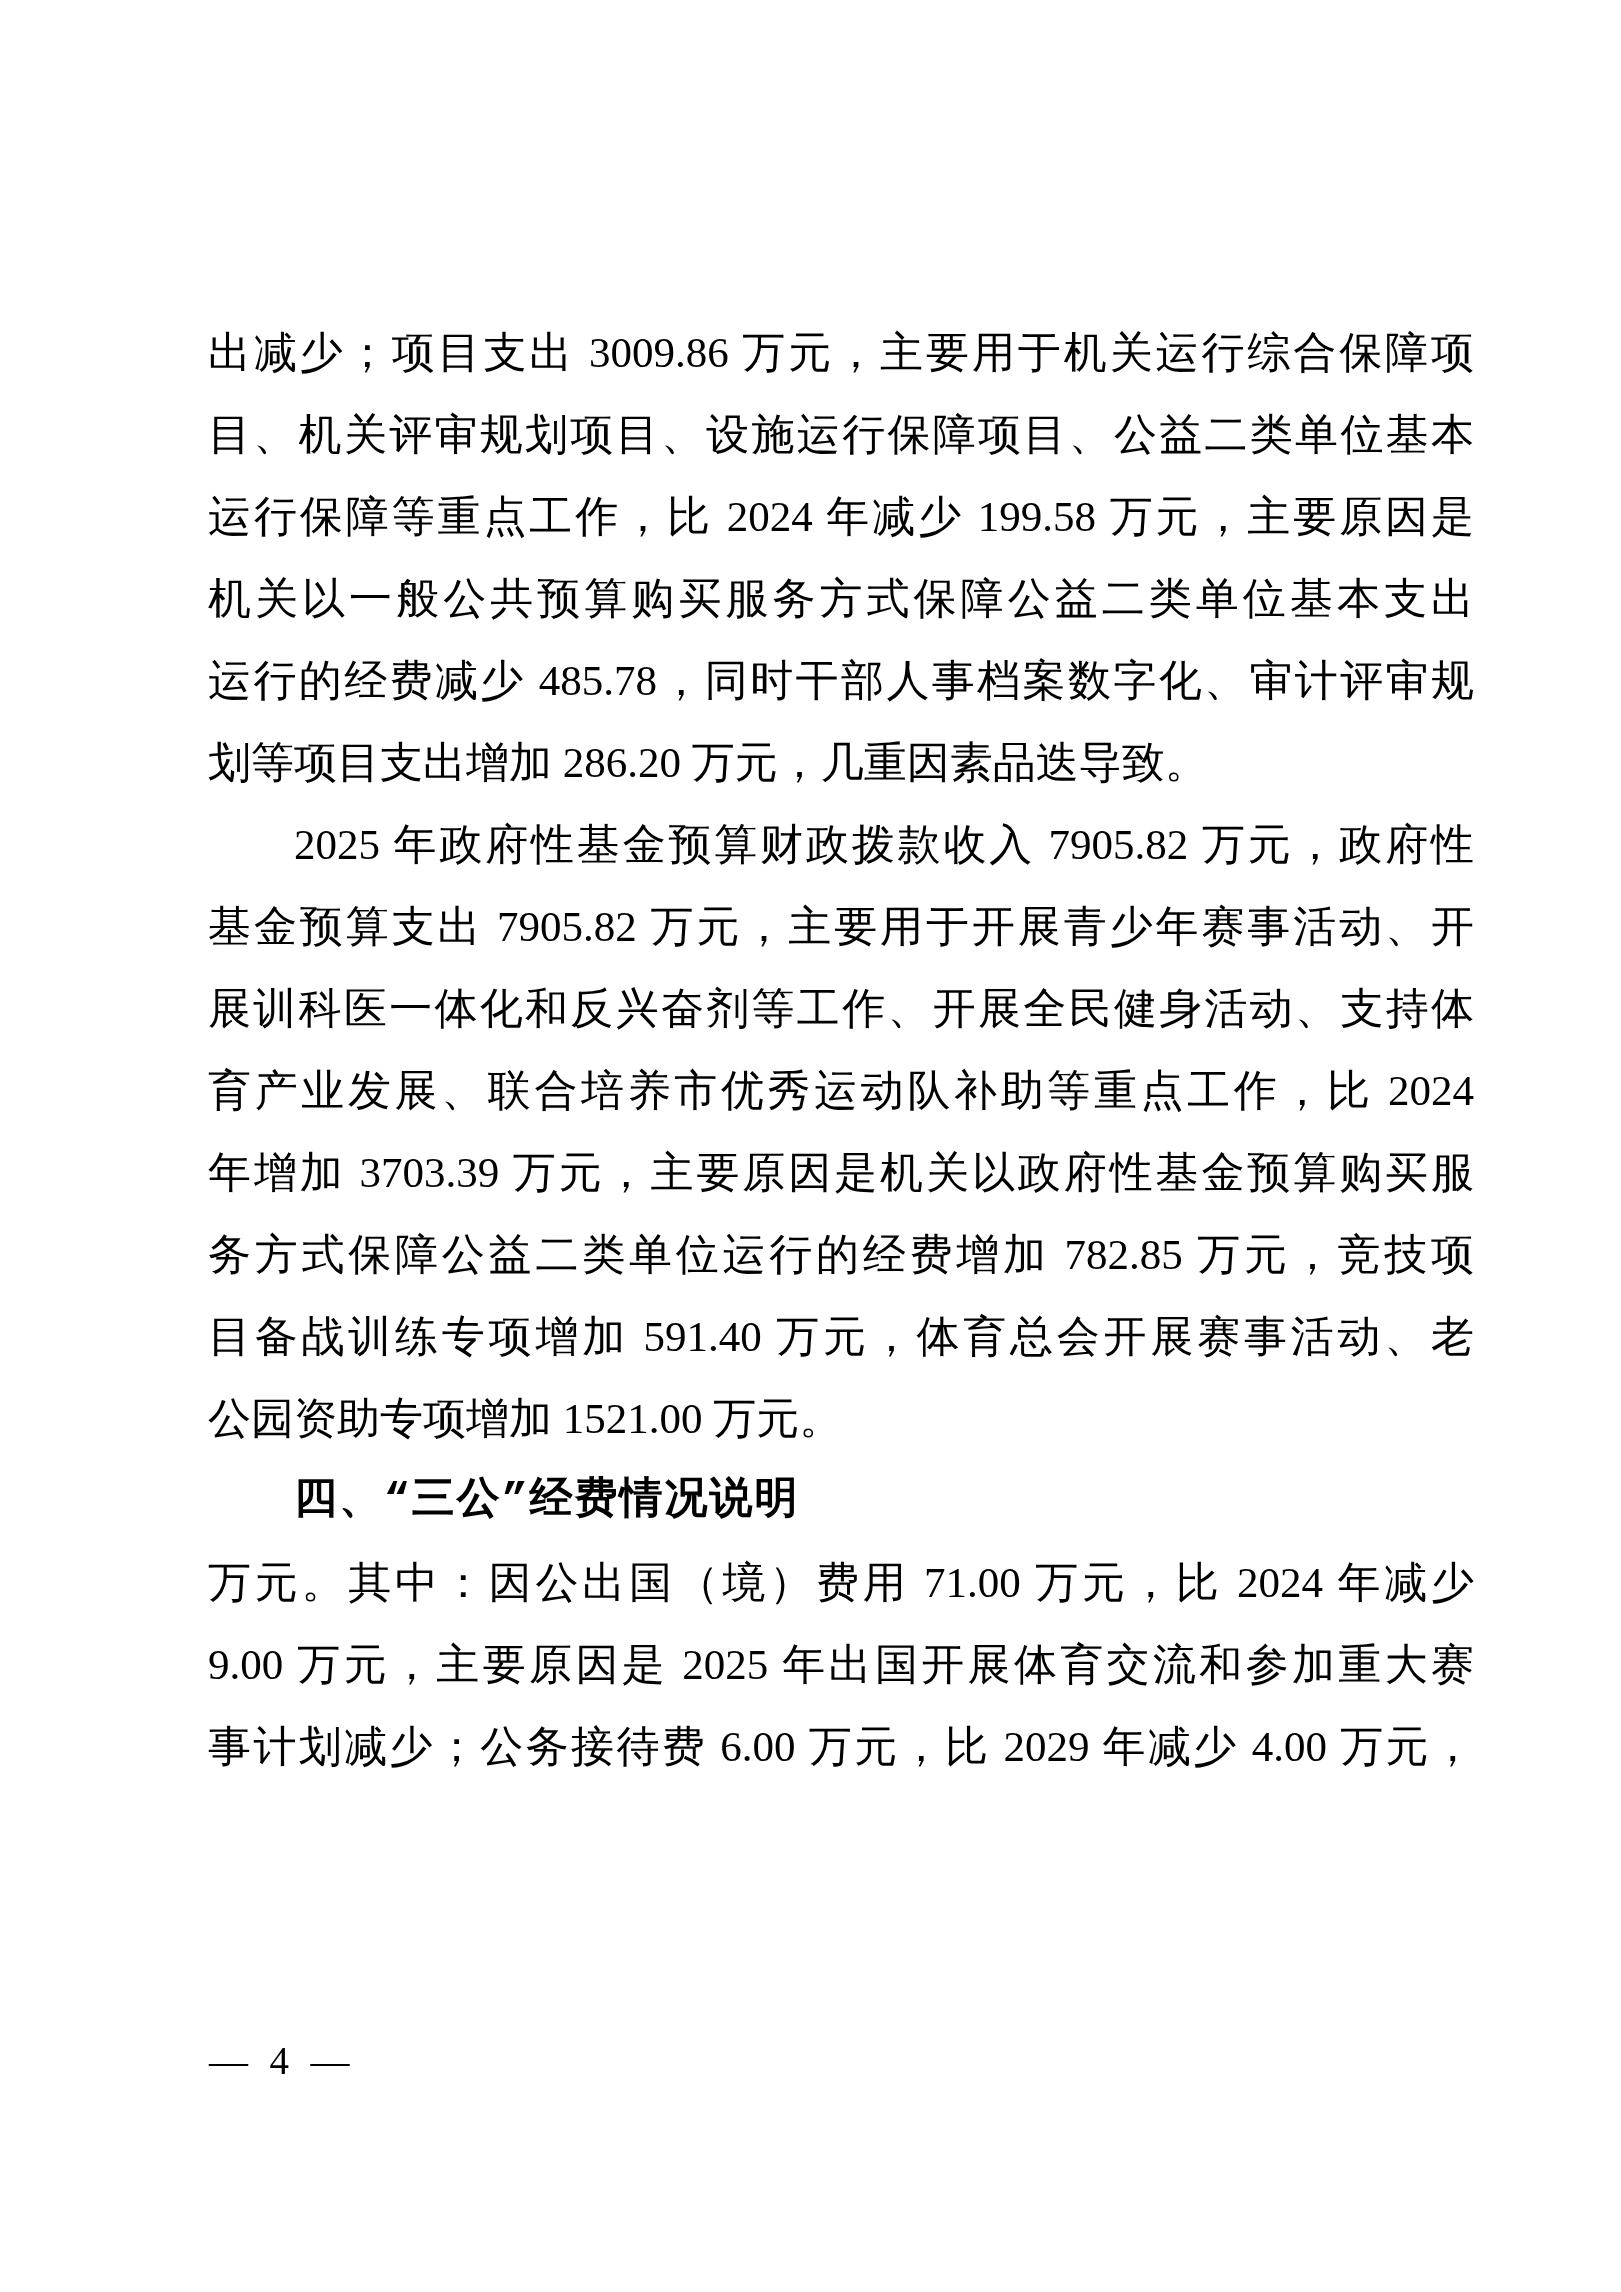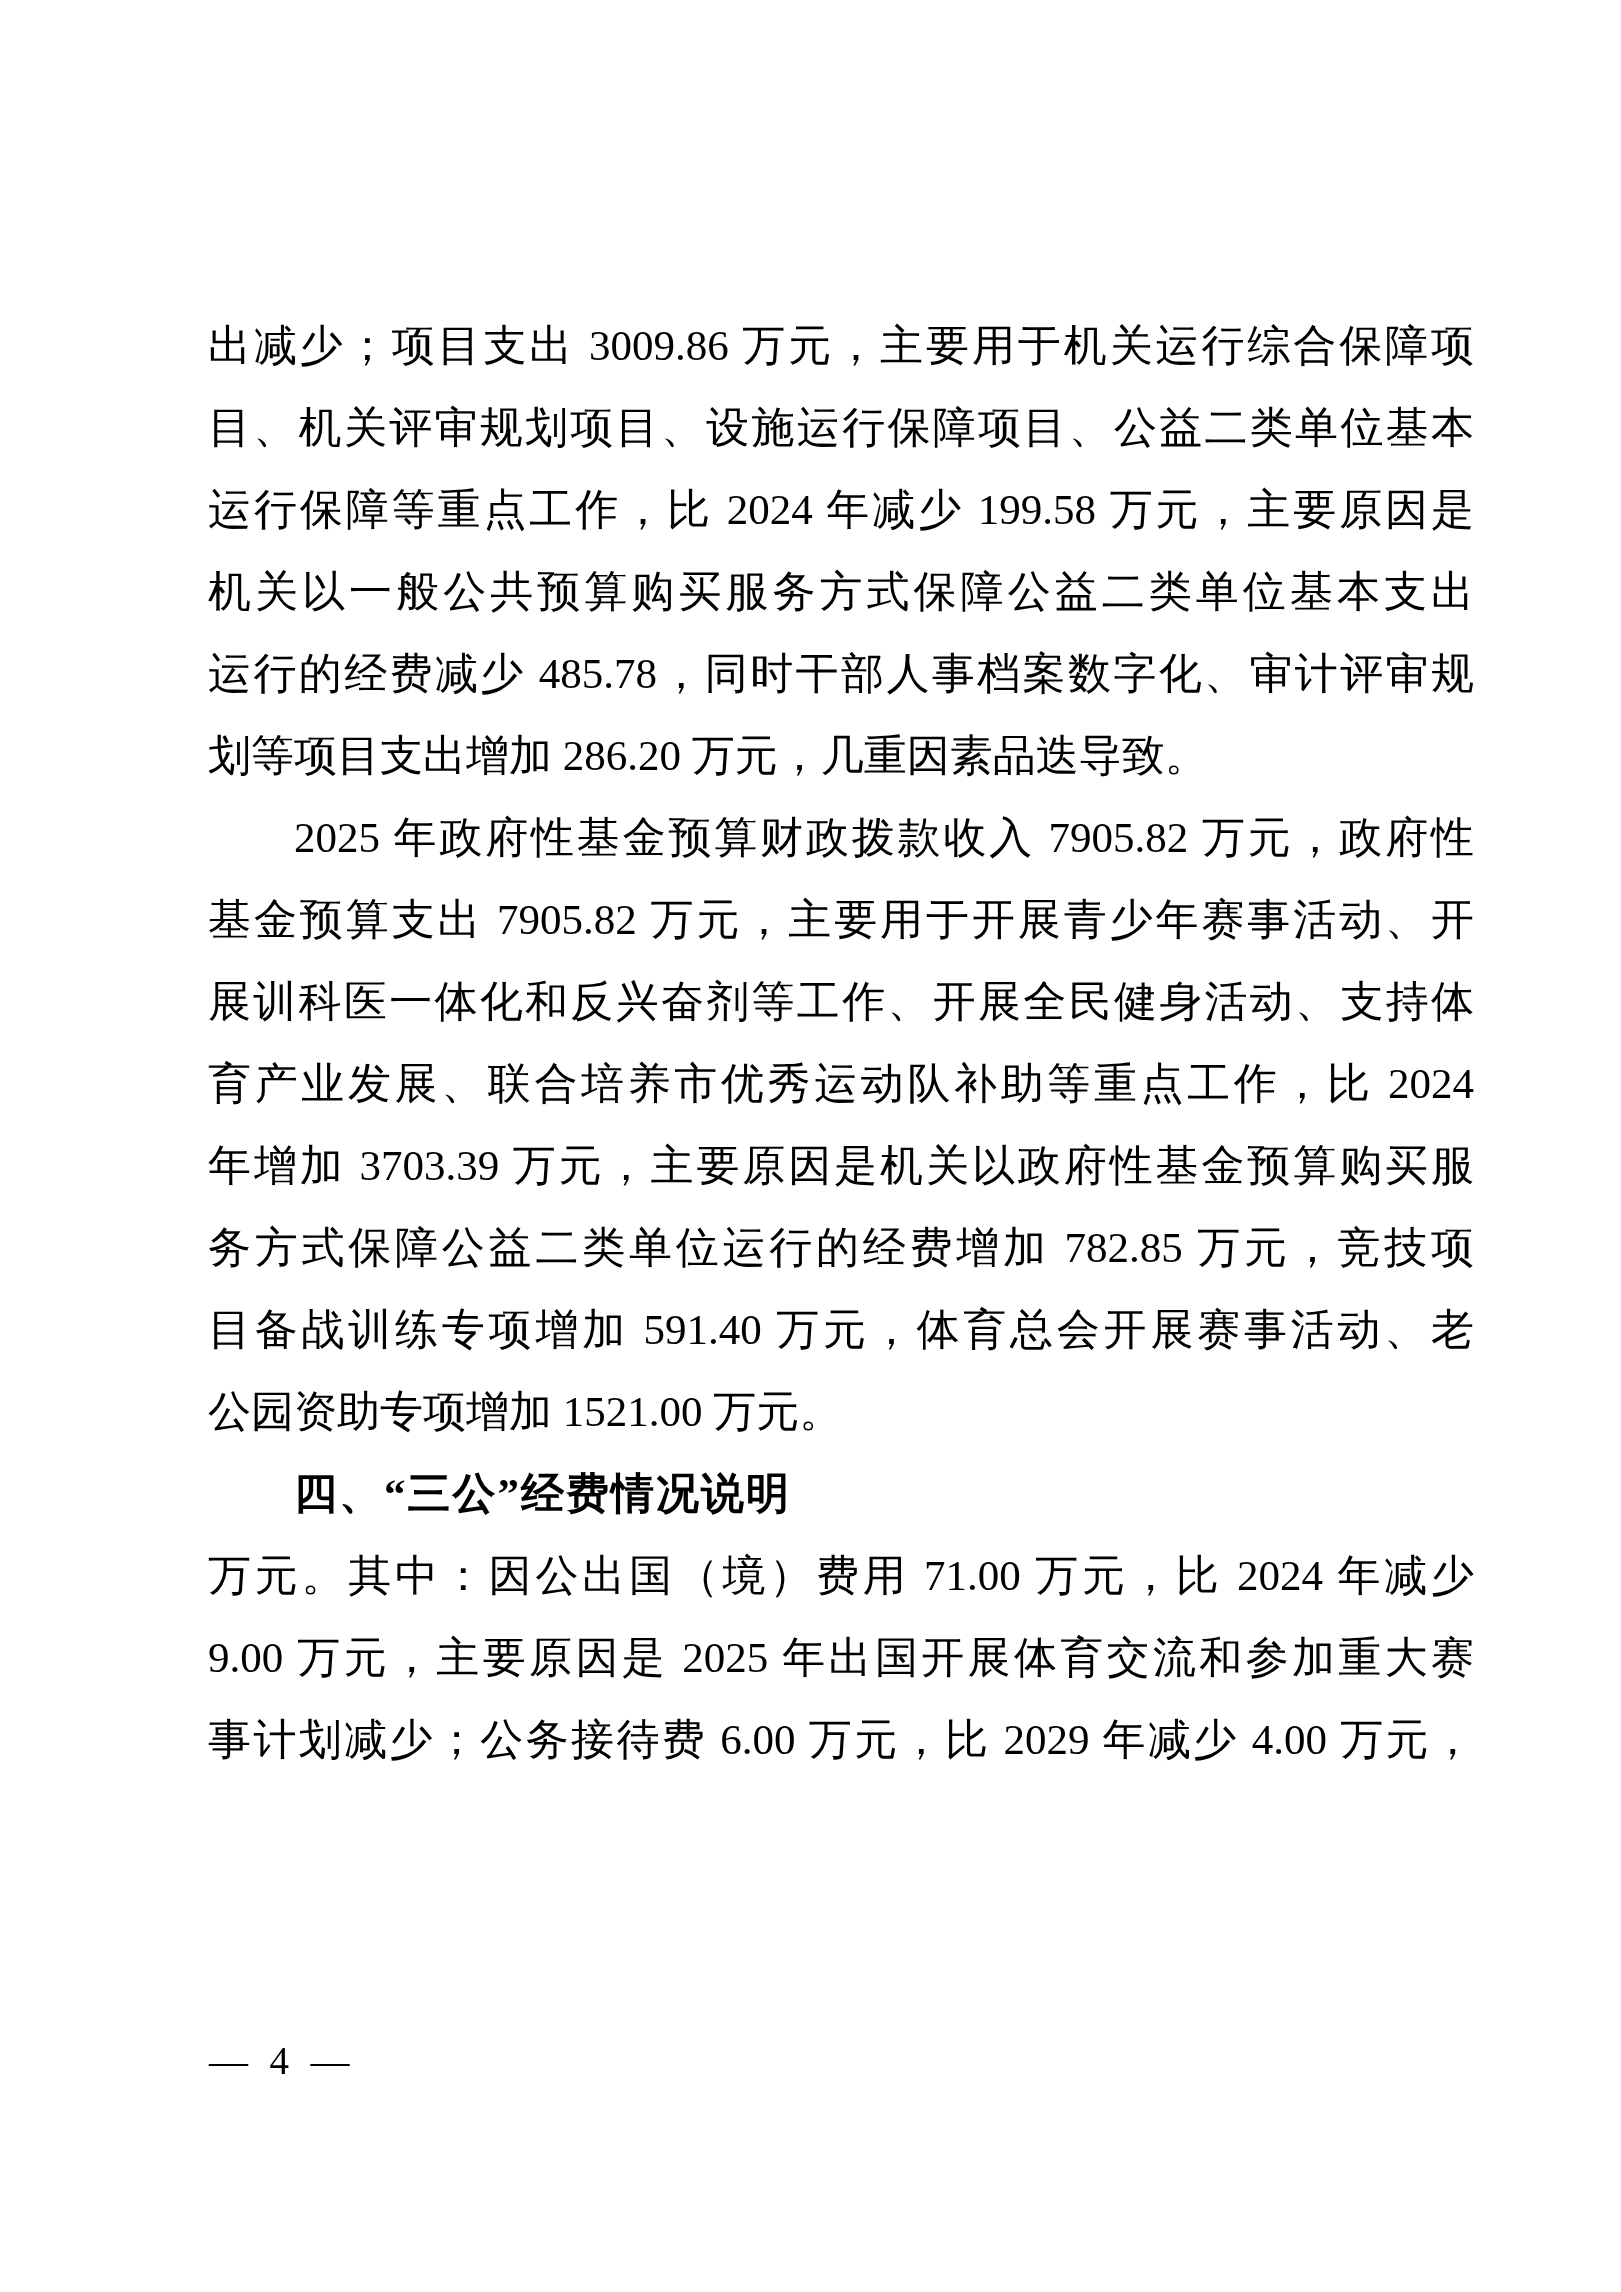--- a/index.html
+++ b/index.html
@@ -7,38 +7,38 @@
     position:relative;
     width:1621px;height:2293px;
     margin:0 auto;
     background:#ffffff;
     font-family:"Liberation Serif","DejaVu Serif",serif;
     color:#000;
     overflow:hidden;
   }
   .content{
     position:absolute;
-    left:208px;top:305px;
+    left:208px;top:312px;
     width:1266px;
   }
   .line{
     height:82px;
     line-height:82px;
     font-size:43px;
     white-space:nowrap;
     text-align:left;
   }
   .j{
     white-space:normal;
     text-align:justify;
     text-align-last:justify;
   }
   .indent{ text-indent:86px; }
   .heading{
-    font-family:Liberation Serif, serif;
+    font-family:Liberation Mono, monospace;
     font-weight:bold;
     letter-spacing:2px;
   }
   .footer{
     position:absolute;
     left:209px;top:2037px;
     font-size:39px;
     line-height:47px;
     letter-spacing:5.9px;
   }

